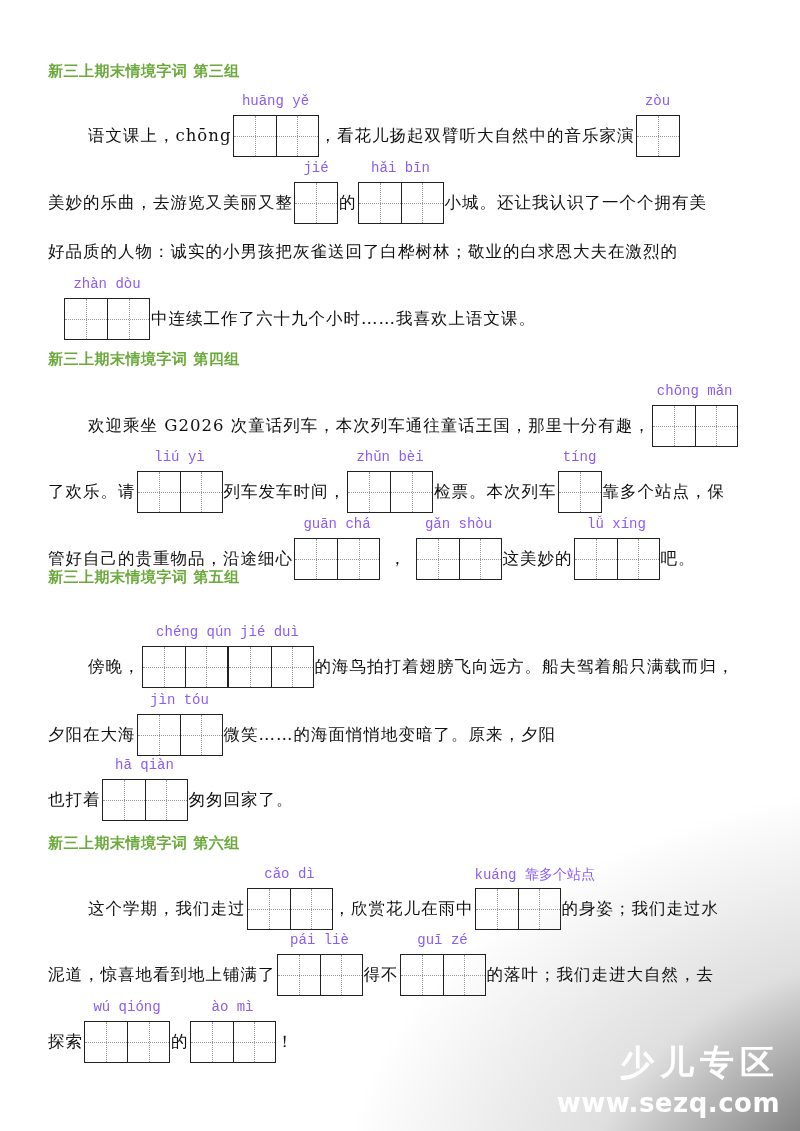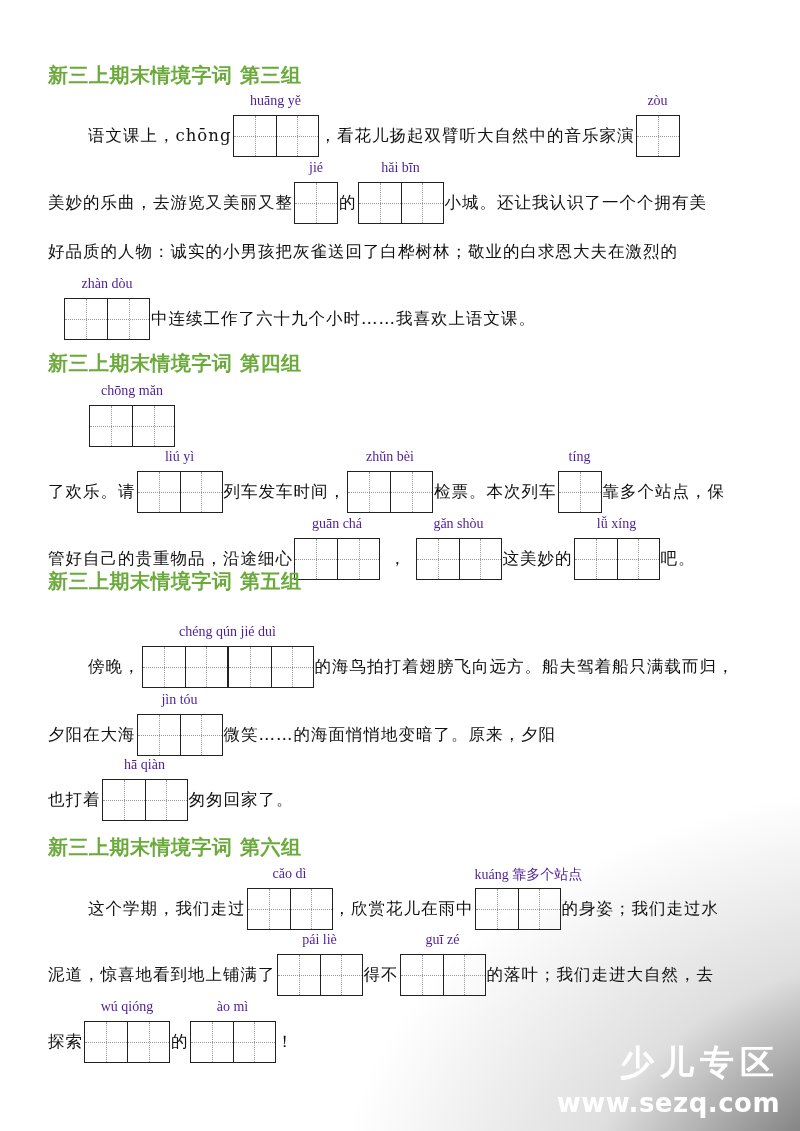--- a/index.html
+++ b/index.html
@@ -10,33 +10,33 @@
     color:#111;
   }
   .fade {
     position:absolute; left:0; top:0; width:800px; height:1131px;
     background: radial-gradient(ellipse 620px 420px at 960px 1200px, rgba(70,70,70,0.95) 0%, rgba(110,110,110,0.85) 30%, rgba(190,190,190,0.5) 60%, rgba(255,255,255,0) 100%);
     pointer-events:none;
   }
   .heading {
     position:absolute; left:48px;
     font-family:"DejaVu Sans", sans-serif;
-    font-size:20px; font-weight:bold; color:#6aaa3a; letter-spacing:0.5px;
+    font-size:15px; font-weight:bold; color:#6aaa3a; letter-spacing:0.5px;
   }
   .line {
     position:absolute; left:48px; height:44px;
     display:flex; align-items:center; white-space:nowrap;
     font-size:16.5px; letter-spacing:1px;
   }
   .indent { padding-left:40px; }
   .slot { position:relative; display:inline-block; margin:0 1px; }
   .py {
     position:absolute; left:0; right:0; top:-22px; text-align:center;
-    font-family:Liberation Serif, serif; font-size:14px; letter-spacing:0;
-    color:#4c1d95; white-space:nowrap;
+    font-family:Liberation Mono, monospace; font-size:14px; letter-spacing:0;
+    color:#8b5cf6; white-space:nowrap;
   }
   .boxes { display:flex; border:1.5px solid #222; height:40px; }
   .cell {
     width:42px; height:40px; position:relative; box-sizing:border-box;
   }
   .cell + .cell { border-left:1.5px solid #222; }
   .cell::before {
     content:""; position:absolute; left:50%; top:0; bottom:0;
     border-left:1px dotted #999;
   }
@@ -106,20 +106,21 @@
         <span class="cell"></span>
         <span class="cell"></span>
       </span>
     </span>
   <span>中连续工作了六十九个小时……我喜欢上语文课。</span>
 </div>
 
 <div class="heading" style="top:350px">新三上期末情境字词 第四组</div>
 
 <div class="line indent" style="top:404px">
+  <span>欢迎乘坐 G2026 次童话列车，本次列车通往童话王国，那里十分有趣，</span>
   <span class="slot">
       <span class="py">chōng  mǎn</span>
       <span class="boxes">
         <span class="cell"></span>
         <span class="cell"></span>
       </span>
     </span>
 </div>
 
 <div class="line" style="top:470px">

